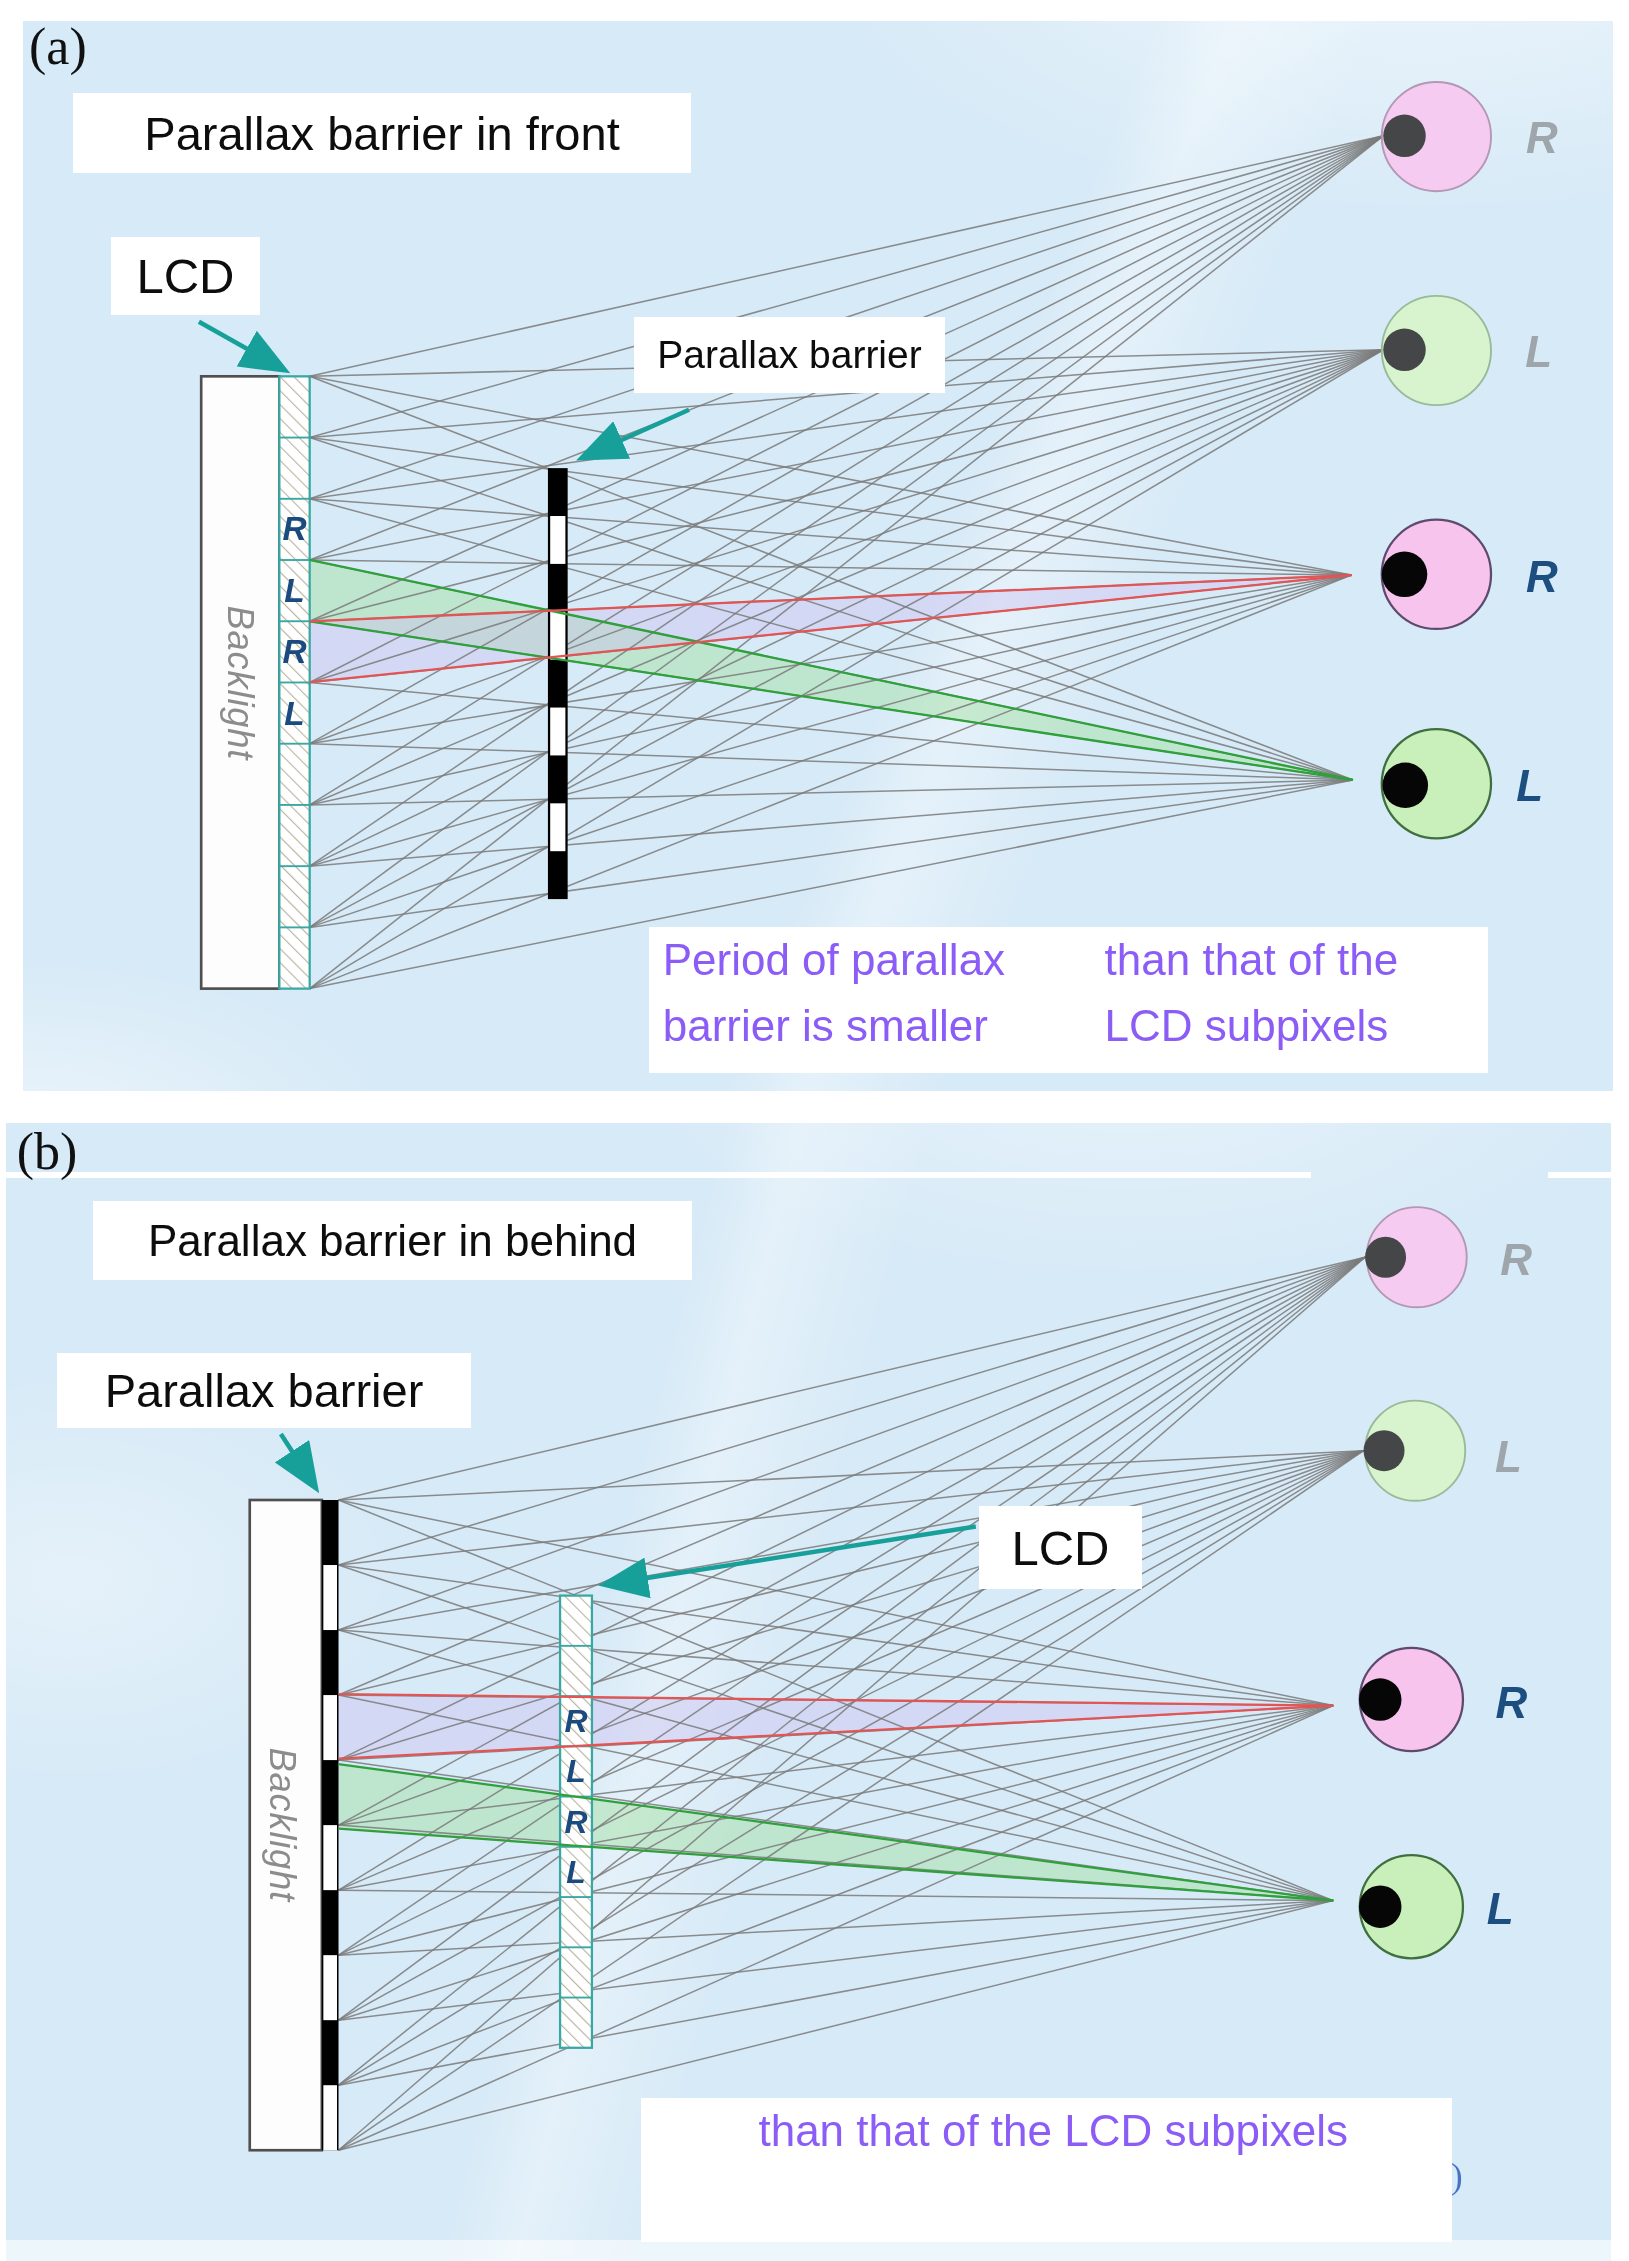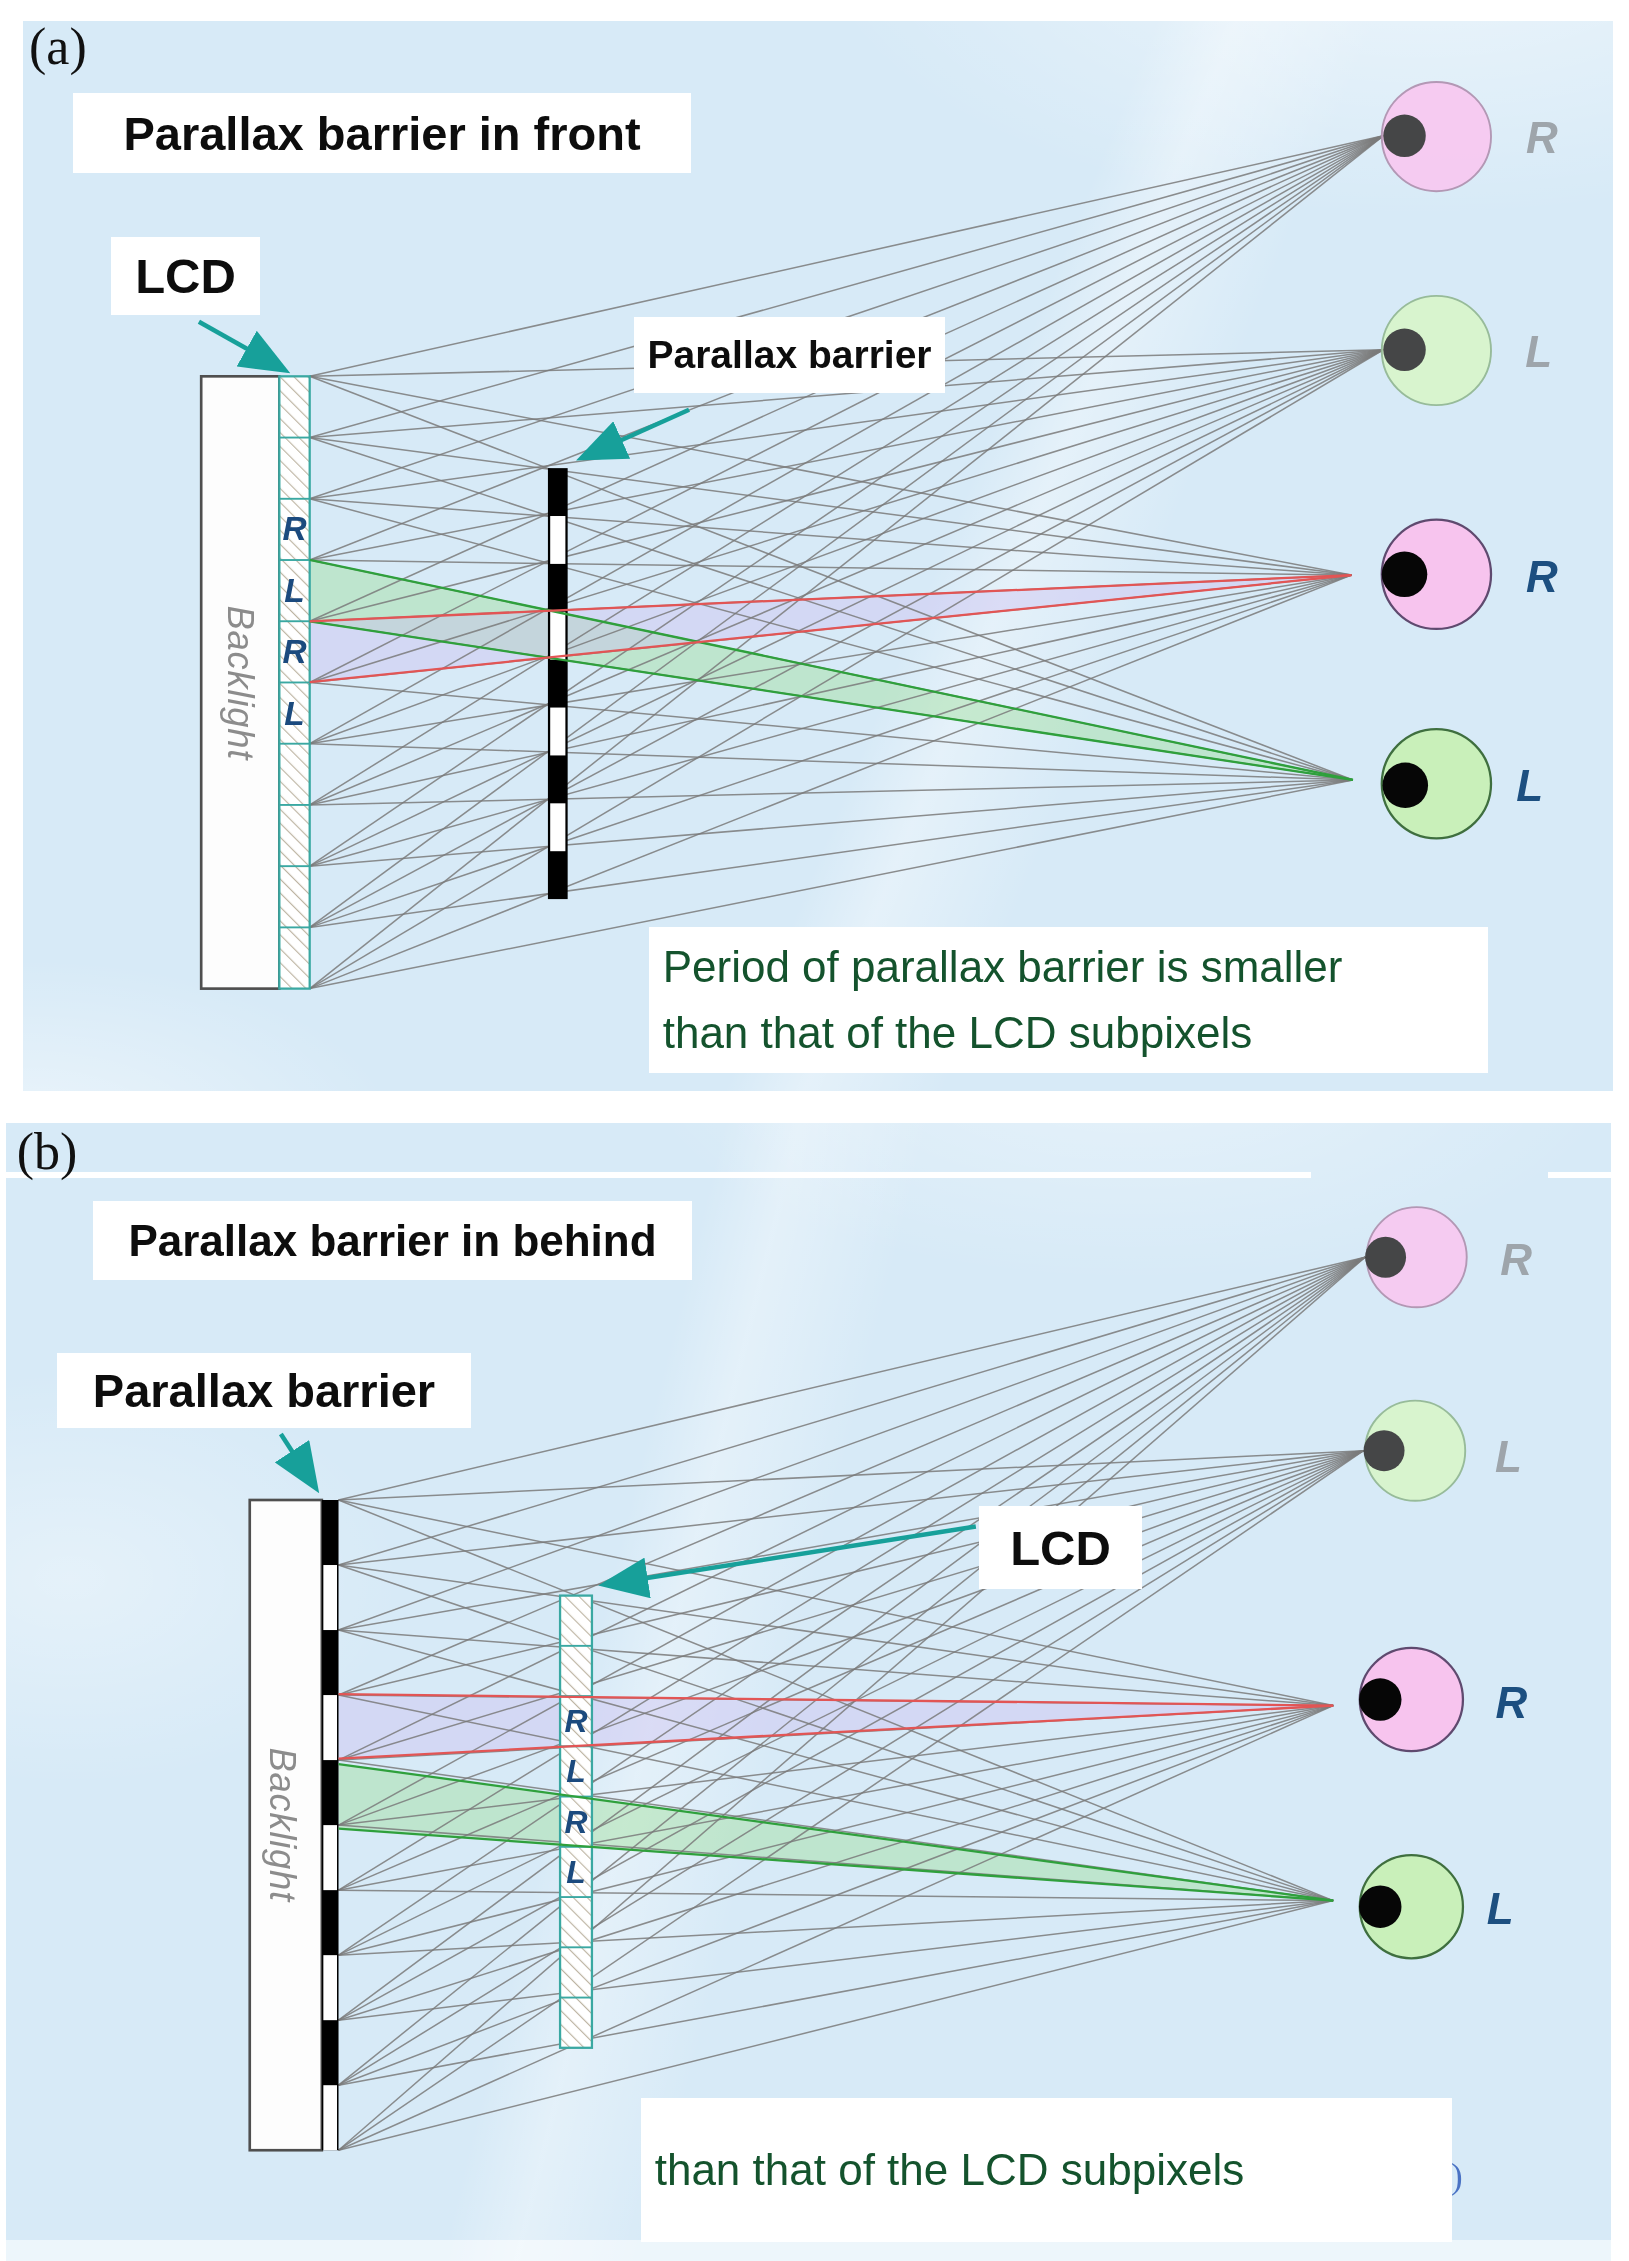--- a/index.html
+++ b/index.html
@@ -18,29 +18,29 @@
       radial-gradient(ellipse 607px 379px at 4% 40%, rgba(255,255,255,.35), rgba(255,255,255,0) 55%);}
   .sep{position:absolute;background:#fff;}
   .sep1{left:6px;top:1172px;width:1305px;height:6px;}
   .sep2{left:1548px;top:1172px;width:63px;height:6px;}
   .fadeb{position:absolute;left:6px;top:2240px;width:1605px;height:21px;background:rgba(255,255,255,.55);}
   svg.overlay{position:absolute;left:0;top:0;z-index:1;}
   .tag{position:absolute;z-index:2;font-family:"Liberation Serif",serif;font-size:52px;color:#111;}
   .tag-a{left:29px;top:16.7px;}
   .tag-b{left:16.7px;top:1122px;}
   .box{position:absolute;z-index:2;background:#ffffff;color:#0d0d0d;
-       display:flex;align-items:center;justify-content:center;white-space:nowrap;font-weight:bold;}
+       display:flex;align-items:center;justify-content:center;white-space:nowrap;}
   .box-a-title{left:73px;top:93px;width:618px;height:80px;font-size:47px;}
   .box-a-lcd{left:111px;top:237px;width:149px;height:78px;font-size:49px;}
   .box-a-pb{left:634px;top:317px;width:311px;height:76px;font-size:39px;}
   .box-b-title{left:93px;top:1201px;width:599px;height:79px;font-size:44px;}
   .box-b-pb{left:57px;top:1353px;width:414px;height:75px;font-size:47px;}
   .box-b-lcd{left:979px;top:1506px;width:163px;height:83px;font-size:49px;}
-  .caption{position:absolute;z-index:2;background:#fff;color:#14532d;font-size:44px;line-height:1.5;
-           display:flex;flex-direction:column;justify-content:center;align-items:flex-start;padding-left:13.7px;}
+  .caption{position:absolute;z-index:2;background:#fff;color:#8b5cf6;font-size:44px;line-height:1.5;
+           display:flex;justify-content:center;align-items:flex-start;padding-left:13.7px;}
   .cap-a{left:649px;top:927px;width:825px;height:146px;}
   .cap-b{left:641px;top:2098px;width:797px;height:144px;}
   .stray{position:absolute;z-index:2;left:1451px;top:2157px;color:#4a72c4;
          font-family:"Liberation Serif",serif;font-size:35px;}
   
   .ray{stroke:#7b7b7b;stroke-width:2;opacity:.85;}
   .seg{stroke:#3aa8a2;stroke-width:2.5;}
   .lcdrect{stroke:#3aa8a2;stroke-width:3;}
   .backlightrect{fill:#fdfdfd;stroke:#4f4f4f;stroke-width:3.5;}
   .wfill-green{fill:rgba(150,220,140,.38);}

